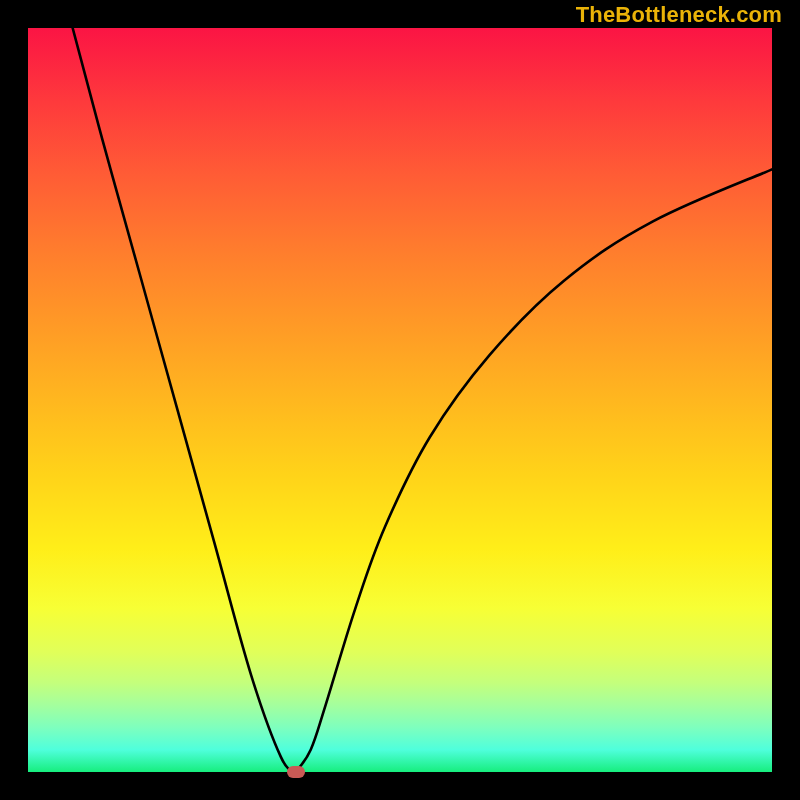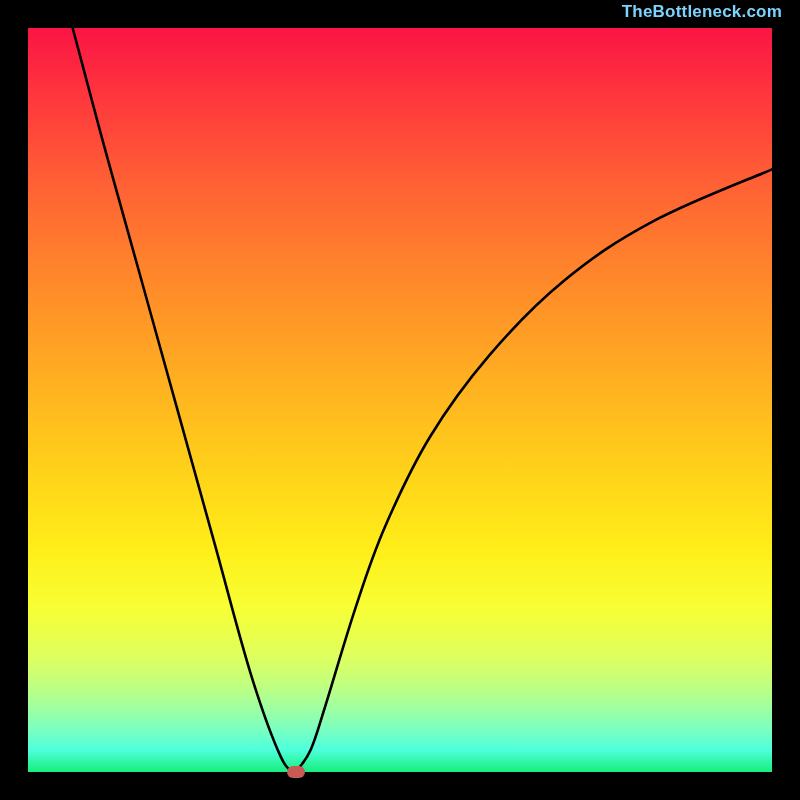--- a/index.html
+++ b/index.html
@@ -8,23 +8,23 @@
     position: relative;
     width: 800px;
     height: 800px;
     background: #000;
   }
   .watermark {
     position: absolute;
     top: 2px;
     right: 18px;
     font-family: Arial, Helvetica, sans-serif;
-    font-size: 17px;
+    font-size: 22px;
     font-weight: 600;
-    color: #7dd3fc;
+    color: #eab308;
     z-index: 10;
     letter-spacing: 0.2px;
   }
   .plot {
     position: absolute;
     left: 28px;
     top: 28px;
     width: 744px;
     height: 744px;
     background: linear-gradient(to bottom,

